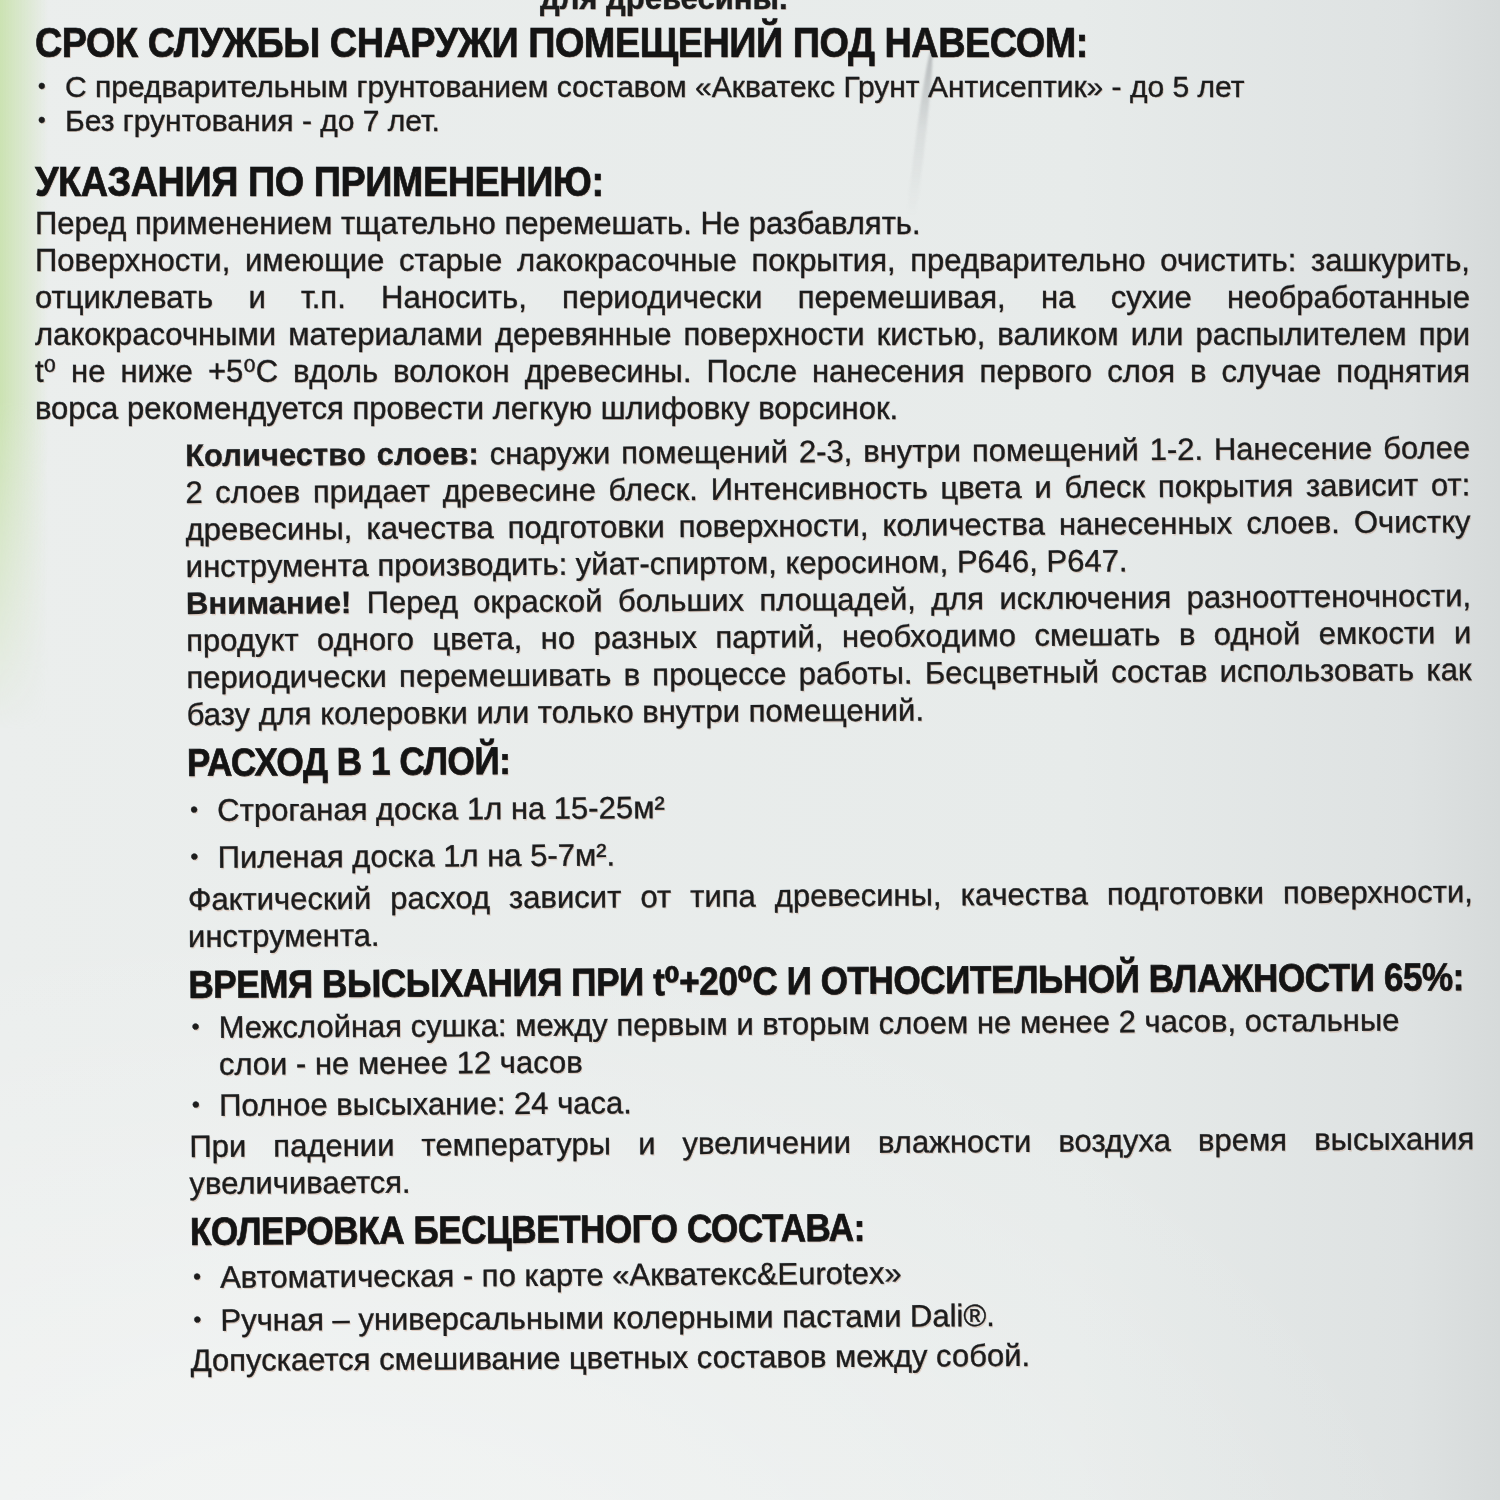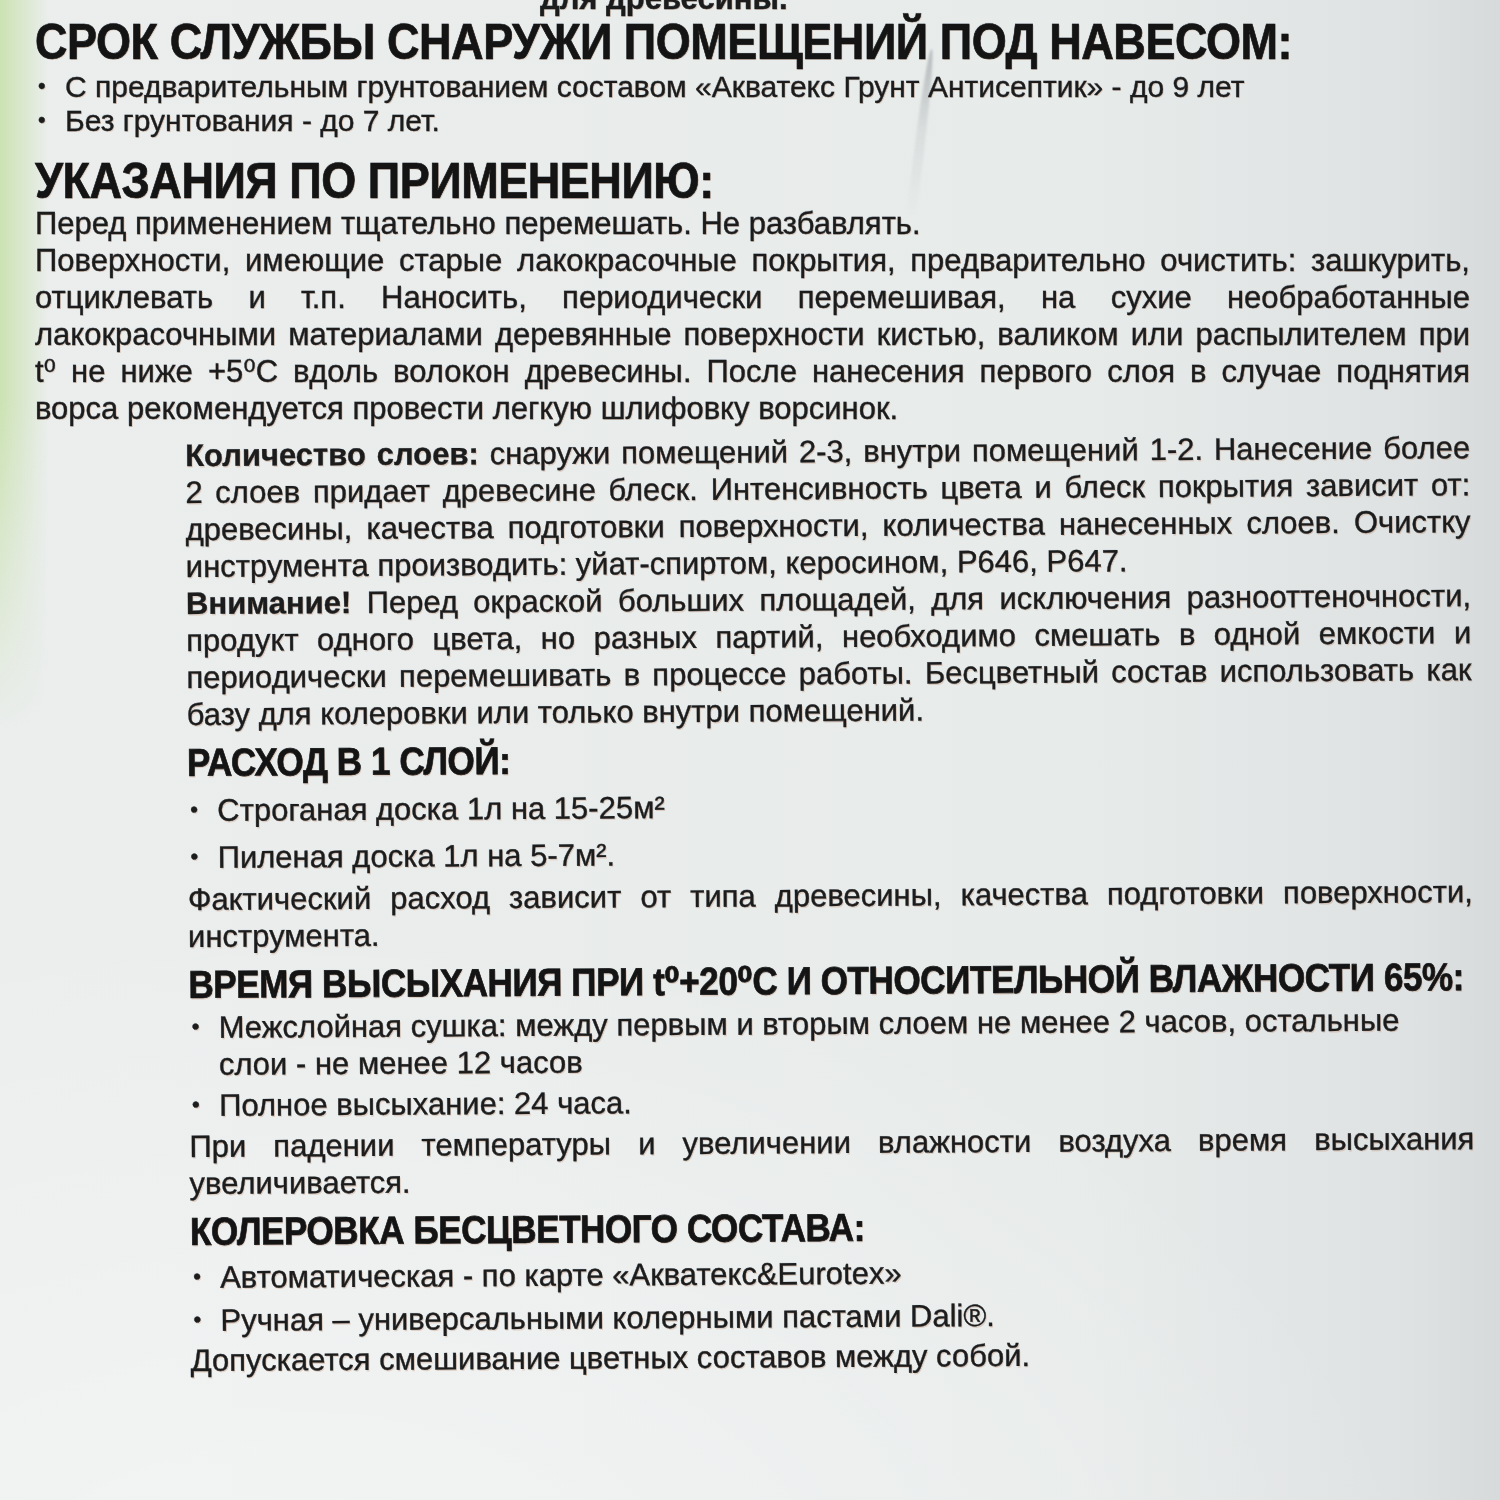--- a/index.html
+++ b/index.html
@@ -23,21 +23,21 @@
     background:linear-gradient(to bottom,rgba(90,95,100,0.35),rgba(120,125,130,0.12) 35%,rgba(120,125,130,0) 70%);
     transform:rotate(7deg);border-radius:50%;filter:blur(1px);
   }
   .content{
     position:absolute;left:35px;right:30px;top:0;
     text-shadow:1px 1.4px 0 rgba(165,70,20,0.20), -0.6px -0.6px 0 rgba(110,150,190,0.16);
   }
   .clipped{height:17px;overflow:hidden;}
   .clipped span{display:block;font-size:31px;line-height:36px;margin-top:-19px;margin-left:505px;font-weight:700;-webkit-text-stroke:0.4px #1c1c1c;}
   h1,h2{margin:0;font-weight:700;white-space:nowrap;letter-spacing:-0.5px;color:#141414;}
-  h1{font-size:50px;line-height:47px;-webkit-text-stroke:0.7px #141414;}
+  h1{font-size:42px;line-height:47px;-webkit-text-stroke:0.7px #141414;}
   h2{font-size:39px;line-height:45px;-webkit-text-stroke:0.7px #141414;}
   .hx{display:inline-block;transform:scaleX(0.90);transform-origin:0 50%;}
   .para{margin:0;font-size:31px;line-height:37px;-webkit-text-stroke:0.35px #1c1c1c;}
   .just{text-align:justify;}
   .blist{list-style:none;margin:0;padding:0;}
   .blist li{position:relative;padding-left:30px;font-size:31px;-webkit-text-stroke:0.35px #1c1c1c;}
   .blist li::before{content:"•";position:absolute;left:3px;top:-1px;font-size:0.72em;}
   .list-top li{line-height:34px;font-size:30px;}
   .list-cons li{line-height:47px;}
   .list-dry li{line-height:37px;margin-bottom:4px;}
@@ -58,21 +58,21 @@
   <div class="content">
 
     <div class="clipped">
       <span>для древесины.</span>
     </div>
 
     <h1 class="mt1">
       <span class="hx">СРОК СЛУЖБЫ СНАРУЖИ ПОМЕЩЕНИЙ ПОД НАВЕСОМ:</span>
     </h1>
     <ul class="blist list-top gap">
-      <li>С предварительным грунтованием составом «Акватекс Грунт Антисептик» - до 9 лет</li>
+      <li>С предварительным грунтованием составом «Акватекс Грунт Антисептик» - до 5 лет</li>
       <li>Без грунтования - до 7 лет.</li>
     </ul>
 
     <h1 class="mt2">
       <span class="hx">УКАЗАНИЯ ПО ПРИМЕНЕНИЮ:</span>
     </h1>
     <p class="para">Перед применением тщательно перемешать. Не разбавлять.</p>
     <p class="para just">Поверхности, имеющие старые лакокрасочные покрытия, предварительно очистить: зашкурить, отциклевать и т.п. Наносить, периодически перемешивая, на сухие необработанные лакокрасочными материалами деревянные поверхности кистью, валиком или распылителем при t⁰ не ниже +5⁰С вдоль волокон древесины. После нанесения первого слоя в случае поднятия ворса рекомендуется провести легкую шлифовку ворсинок.</p>
 
     <div class="indent">

